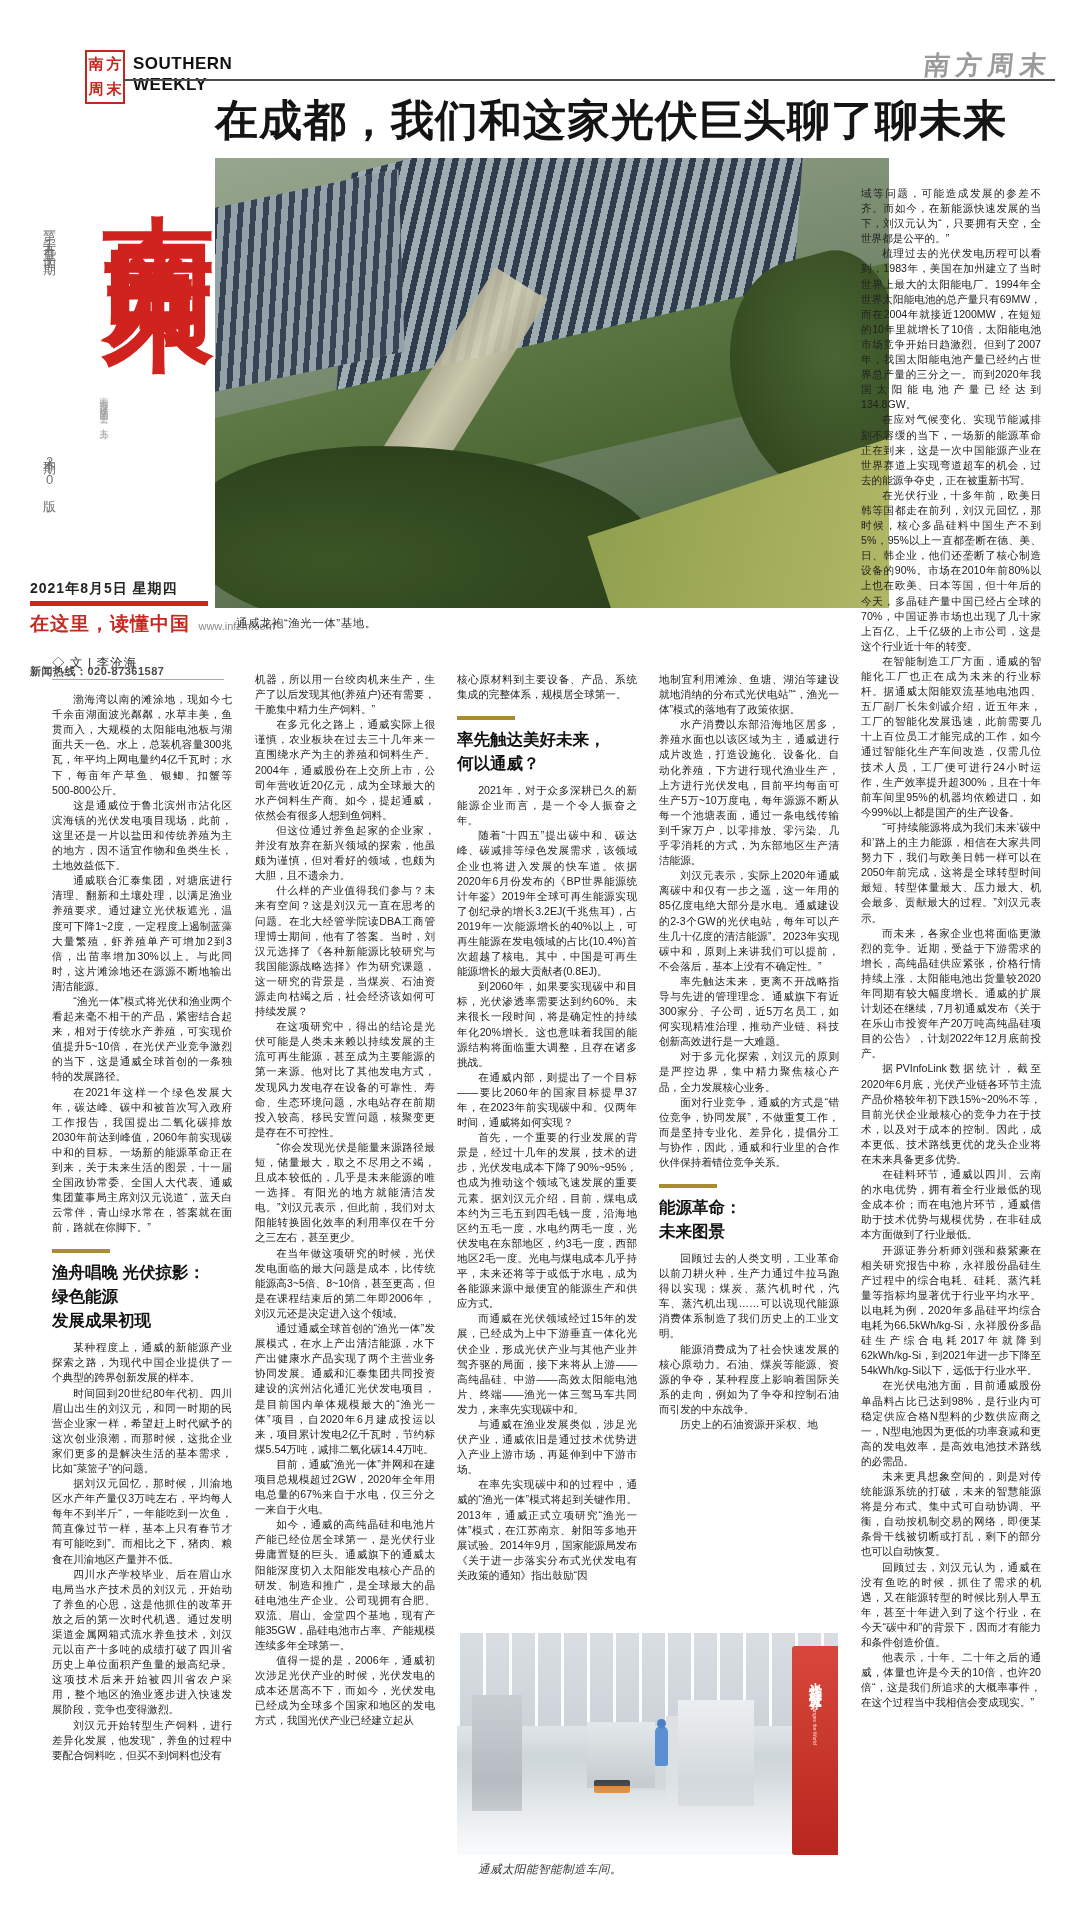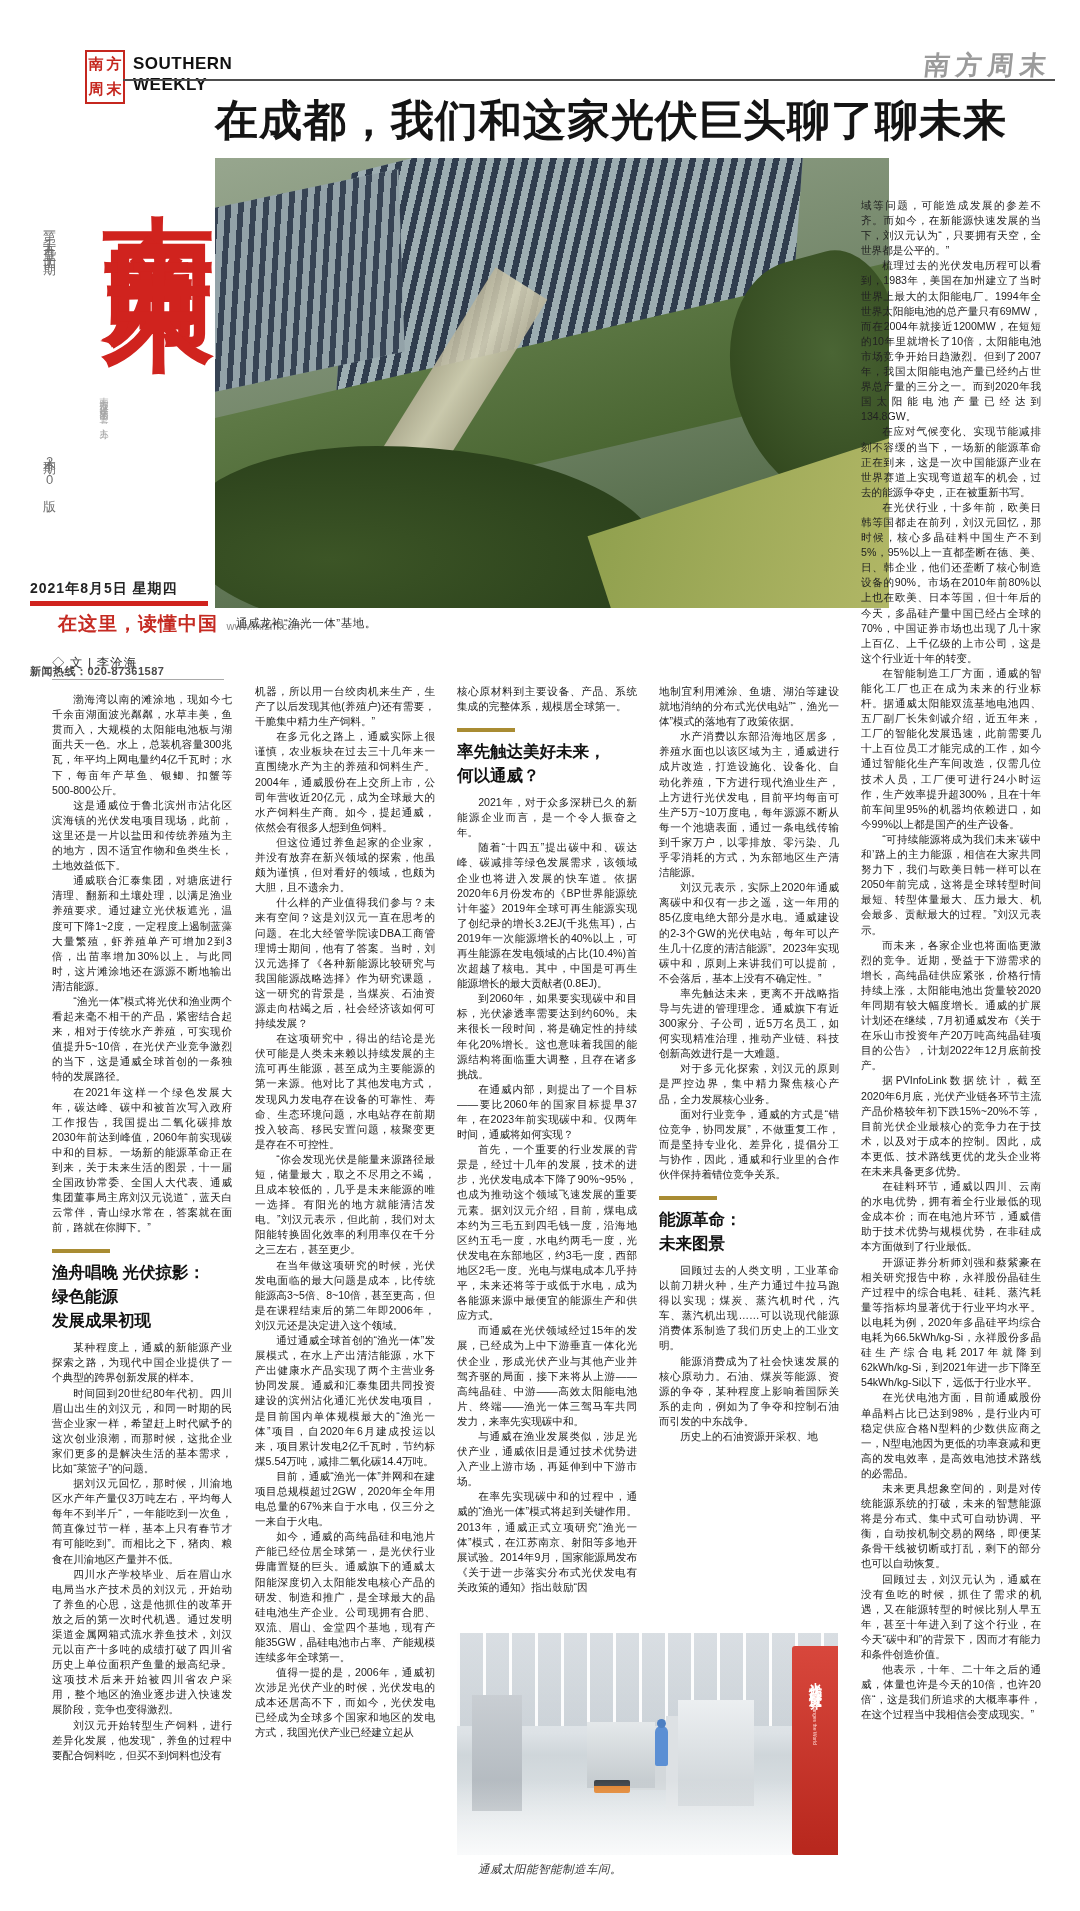--- a/index.html
+++ b/index.html
@@ -61,21 +61,21 @@
   }
   .rail-redbar {
     position: absolute; left: 30px; top: 601px; width: 178px; height: 5px;
     background: #d0231e;
   }
   .rail-slogan {
     position: absolute; left: 30px; top: 611px; white-space: nowrap;
   }
   .rail-slogan .cn {
     font-family: Liberation Serif, serif; font-size: 19px; font-weight: bold;
-    color: #c52a22; letter-spacing: 1px; margin-left: 28px;
+    color: #c52a22; letter-spacing: 1px;
   }
   .rail-slogan .url { font-size: 11px; color: #8a8a8a; margin-left: 4px; }
   .rail-hotline {
     position: absolute; left: 30px; top: 637px;
     font-size: 11px; font-weight: bold; color: #4a4a4a; letter-spacing: 0.5px; margin-top: 27px;
   }
 
   
   .headline {
     position: absolute; left: 215px; top: 92px; width: 845px;
@@ -135,21 +135,21 @@
   .photo2 .banner .ben { writing-mode: vertical-rl; color: #ffd9d4; font-size: 5px; margin-top: 4px; }
   .caption2 { position: absolute; left: 458px; top: 1862px; width: 380px; font-style: italic; }
 
   
   .col {
     position: absolute; width: 180px; overflow: hidden;
     font-size: 10.6px; line-height: 15.1px; color: #222;
     text-align: justify;
   }
   .col p { text-indent: 2em; margin: 0; }
-  .col p.cont { text-indent: 0; margin-top: 12px; }
+  .col p.cont { text-indent: 0; }
   .col .gold-bar { width: 58px; height: 4px; background: #a98c33; margin: 14px 0 8px 0; }
   .col h3 { font-size: 16.5px; line-height: 1.45; color: #111; margin: 0 0 7px 0;
     font-weight: bold; text-align: left; }
   #col1 { left: 52px;  top: 656px; height: 1252px; }
   #col2 { left: 255px; top: 672px; height: 1236px; }
   #col3 { left: 457px; top: 672px; height: 942px; }
   #col4 { left: 659px; top: 672px; height: 942px; }
   #col5 { left: 861px; top: 186px; height: 1722px; }
 
   .byline { font-size: 12.5px; color: #333; letter-spacing: 1px; text-align: left; }

